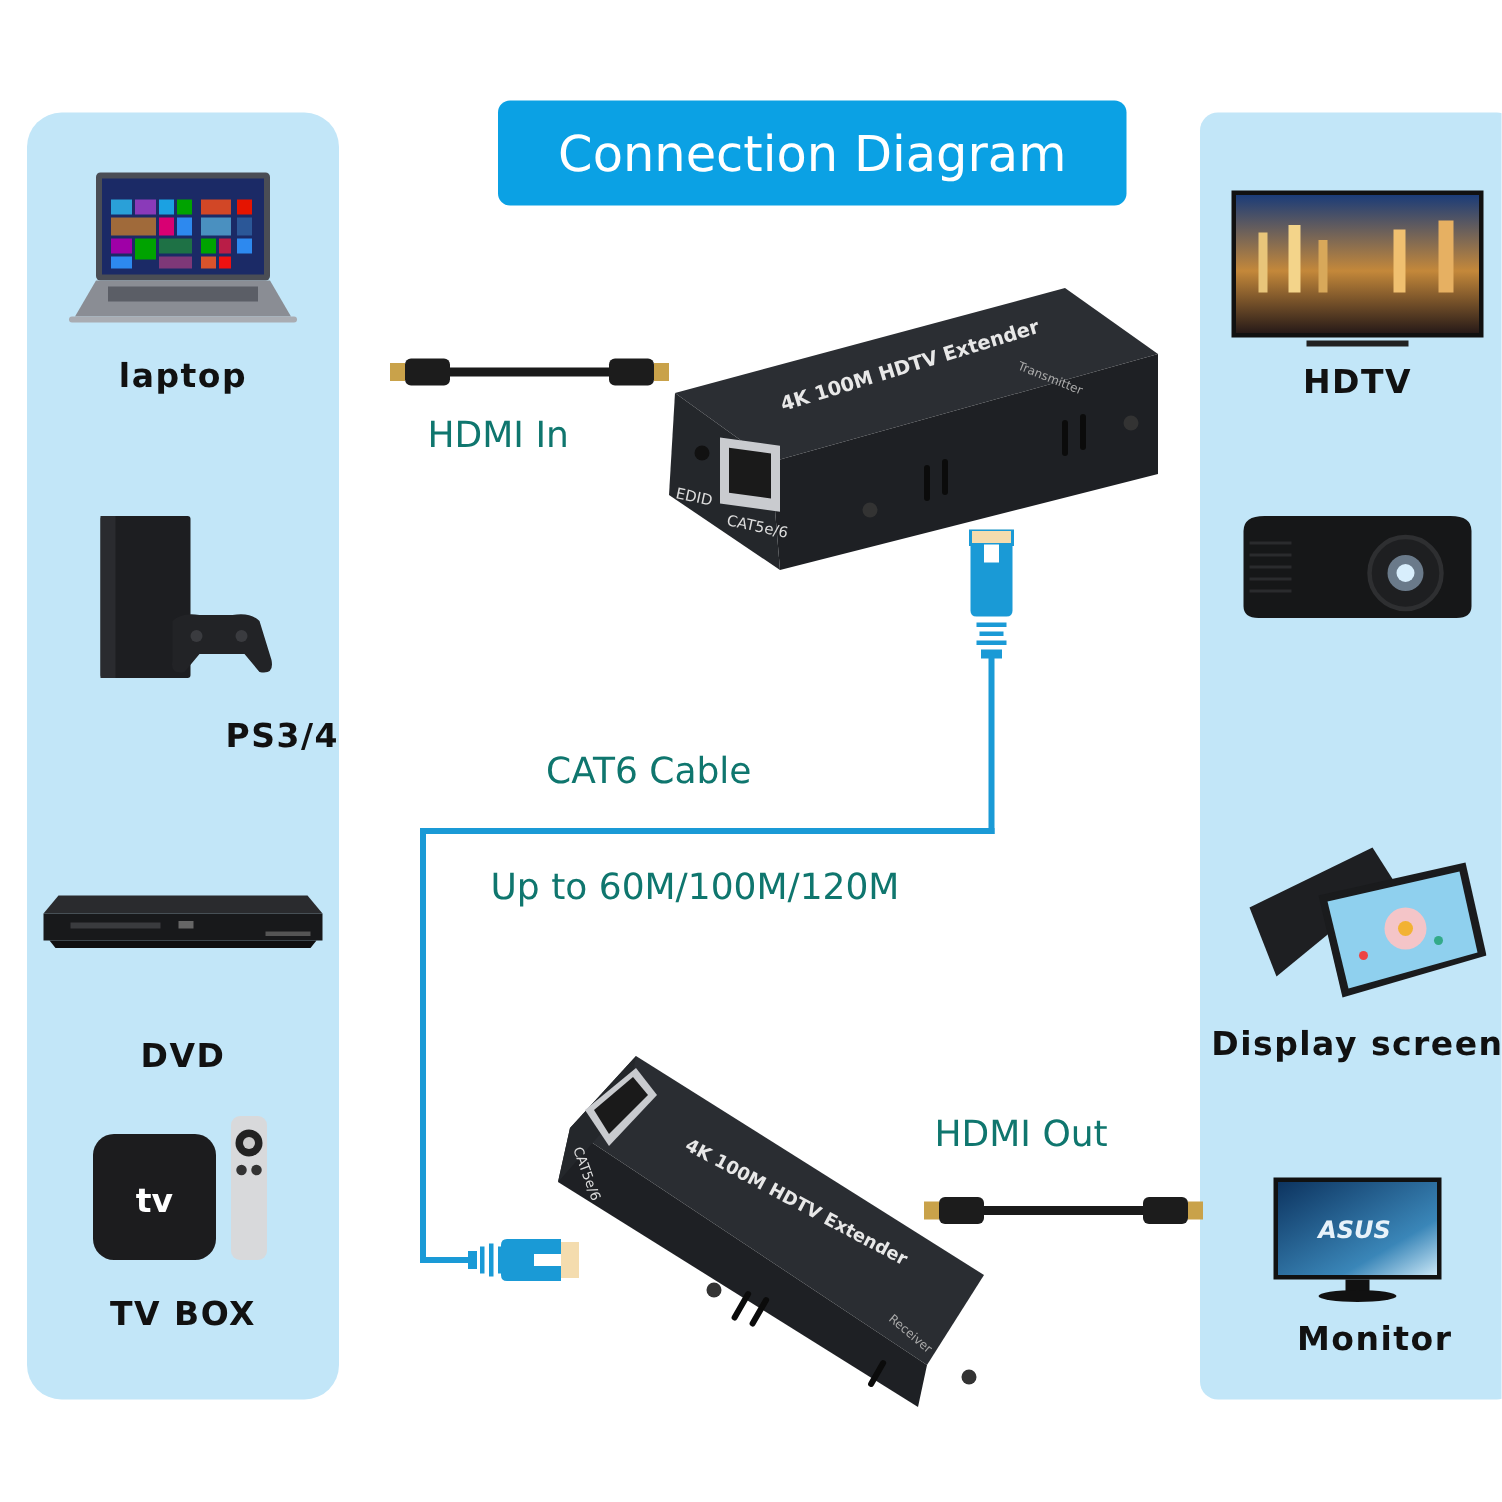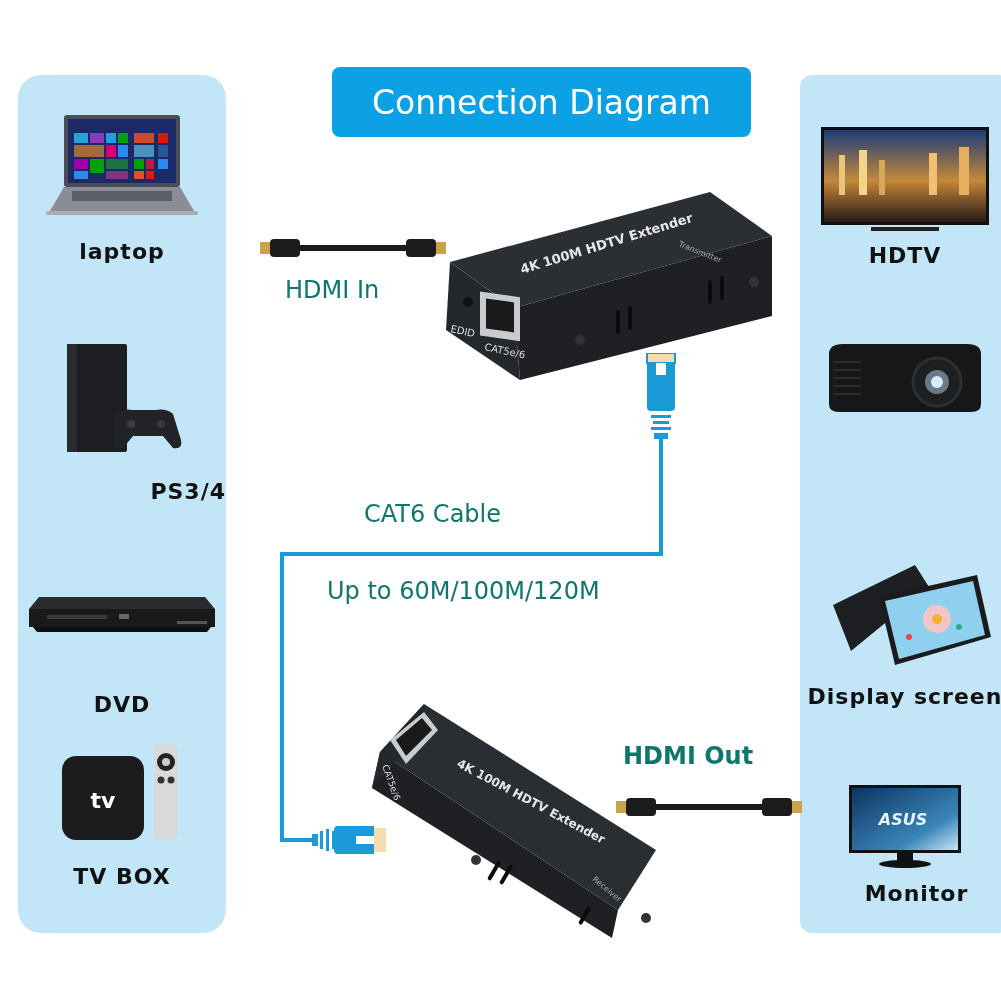--- a/index.html
+++ b/index.html
@@ -244,13 +244,13 @@
 
 <div style="position:absolute;left:614px;top:792px;">
   <svg width="190" height="30" viewBox="0 0 190 30">
     <rect x="2" y="9" width="10" height="12" fill="#c9a24a"></rect>
     <rect x="12" y="6" width="30" height="18" rx="4" fill="#1c1c1c"></rect>
     <rect x="42" y="12" width="106" height="6" fill="#1a1a1a"></rect>
     <rect x="148" y="6" width="30" height="18" rx="4" fill="#1c1c1c"></rect>
     <rect x="178" y="9" width="10" height="12" fill="#c9a24a"></rect>
   </svg>
 </div>
-<div class="txt" style="left:623px;top:742px;font-weight:bold;">HDMI Out</div>
+<div class="txt" style="left:623px;top:742px;">HDMI Out</div>
 
 </body></html>

